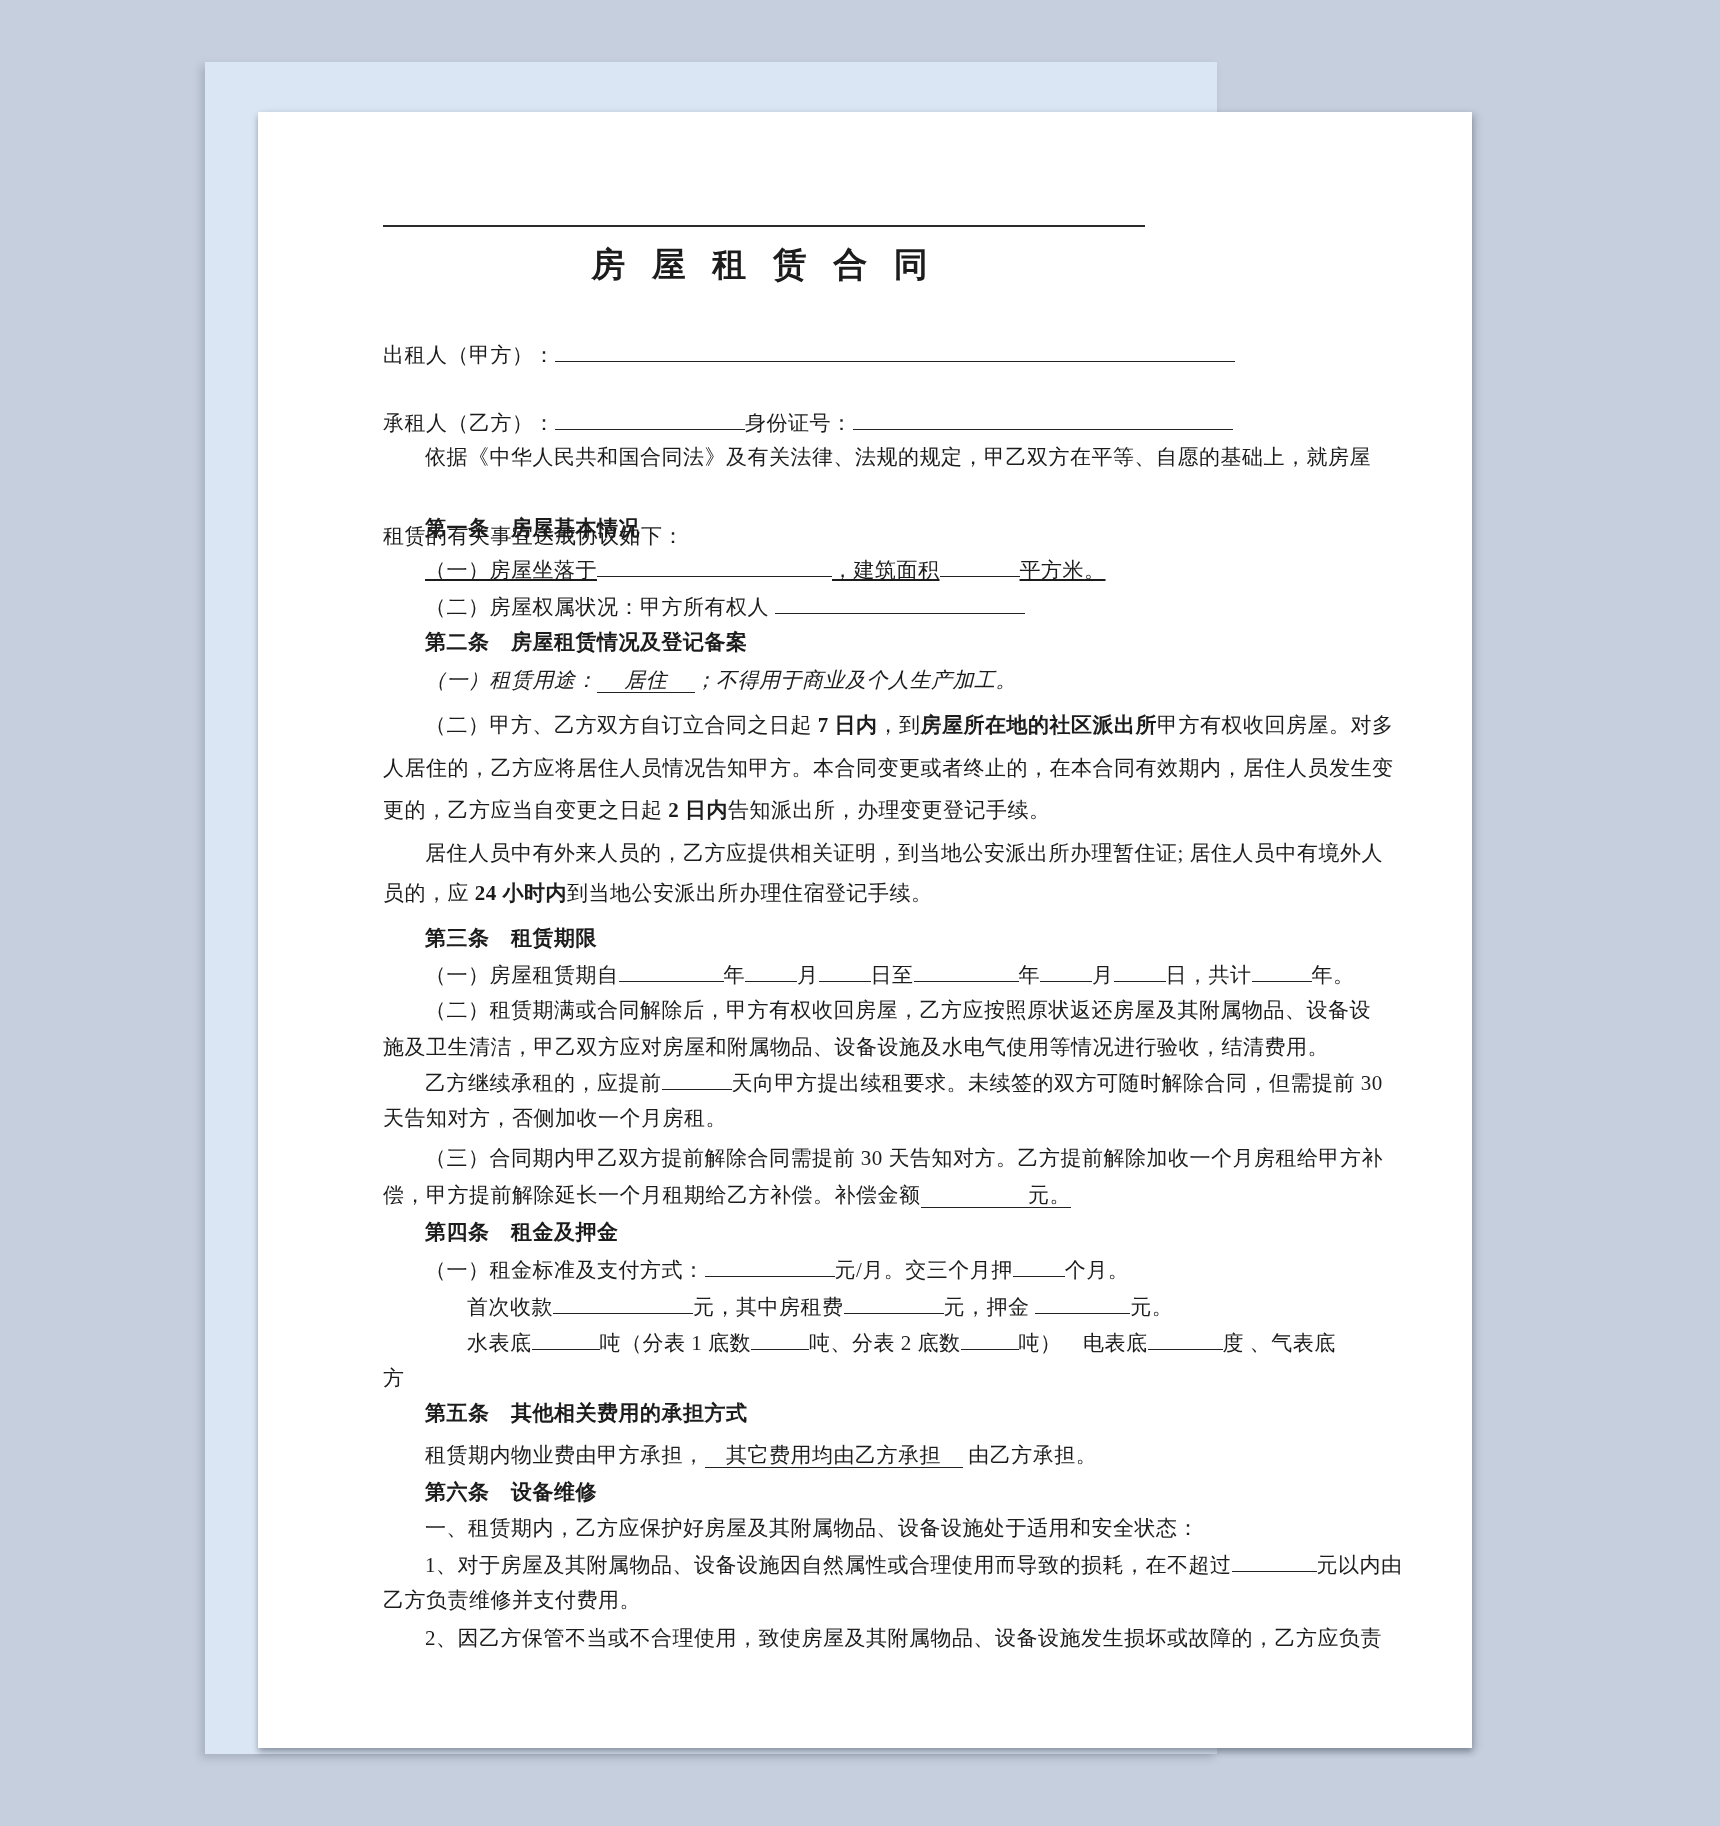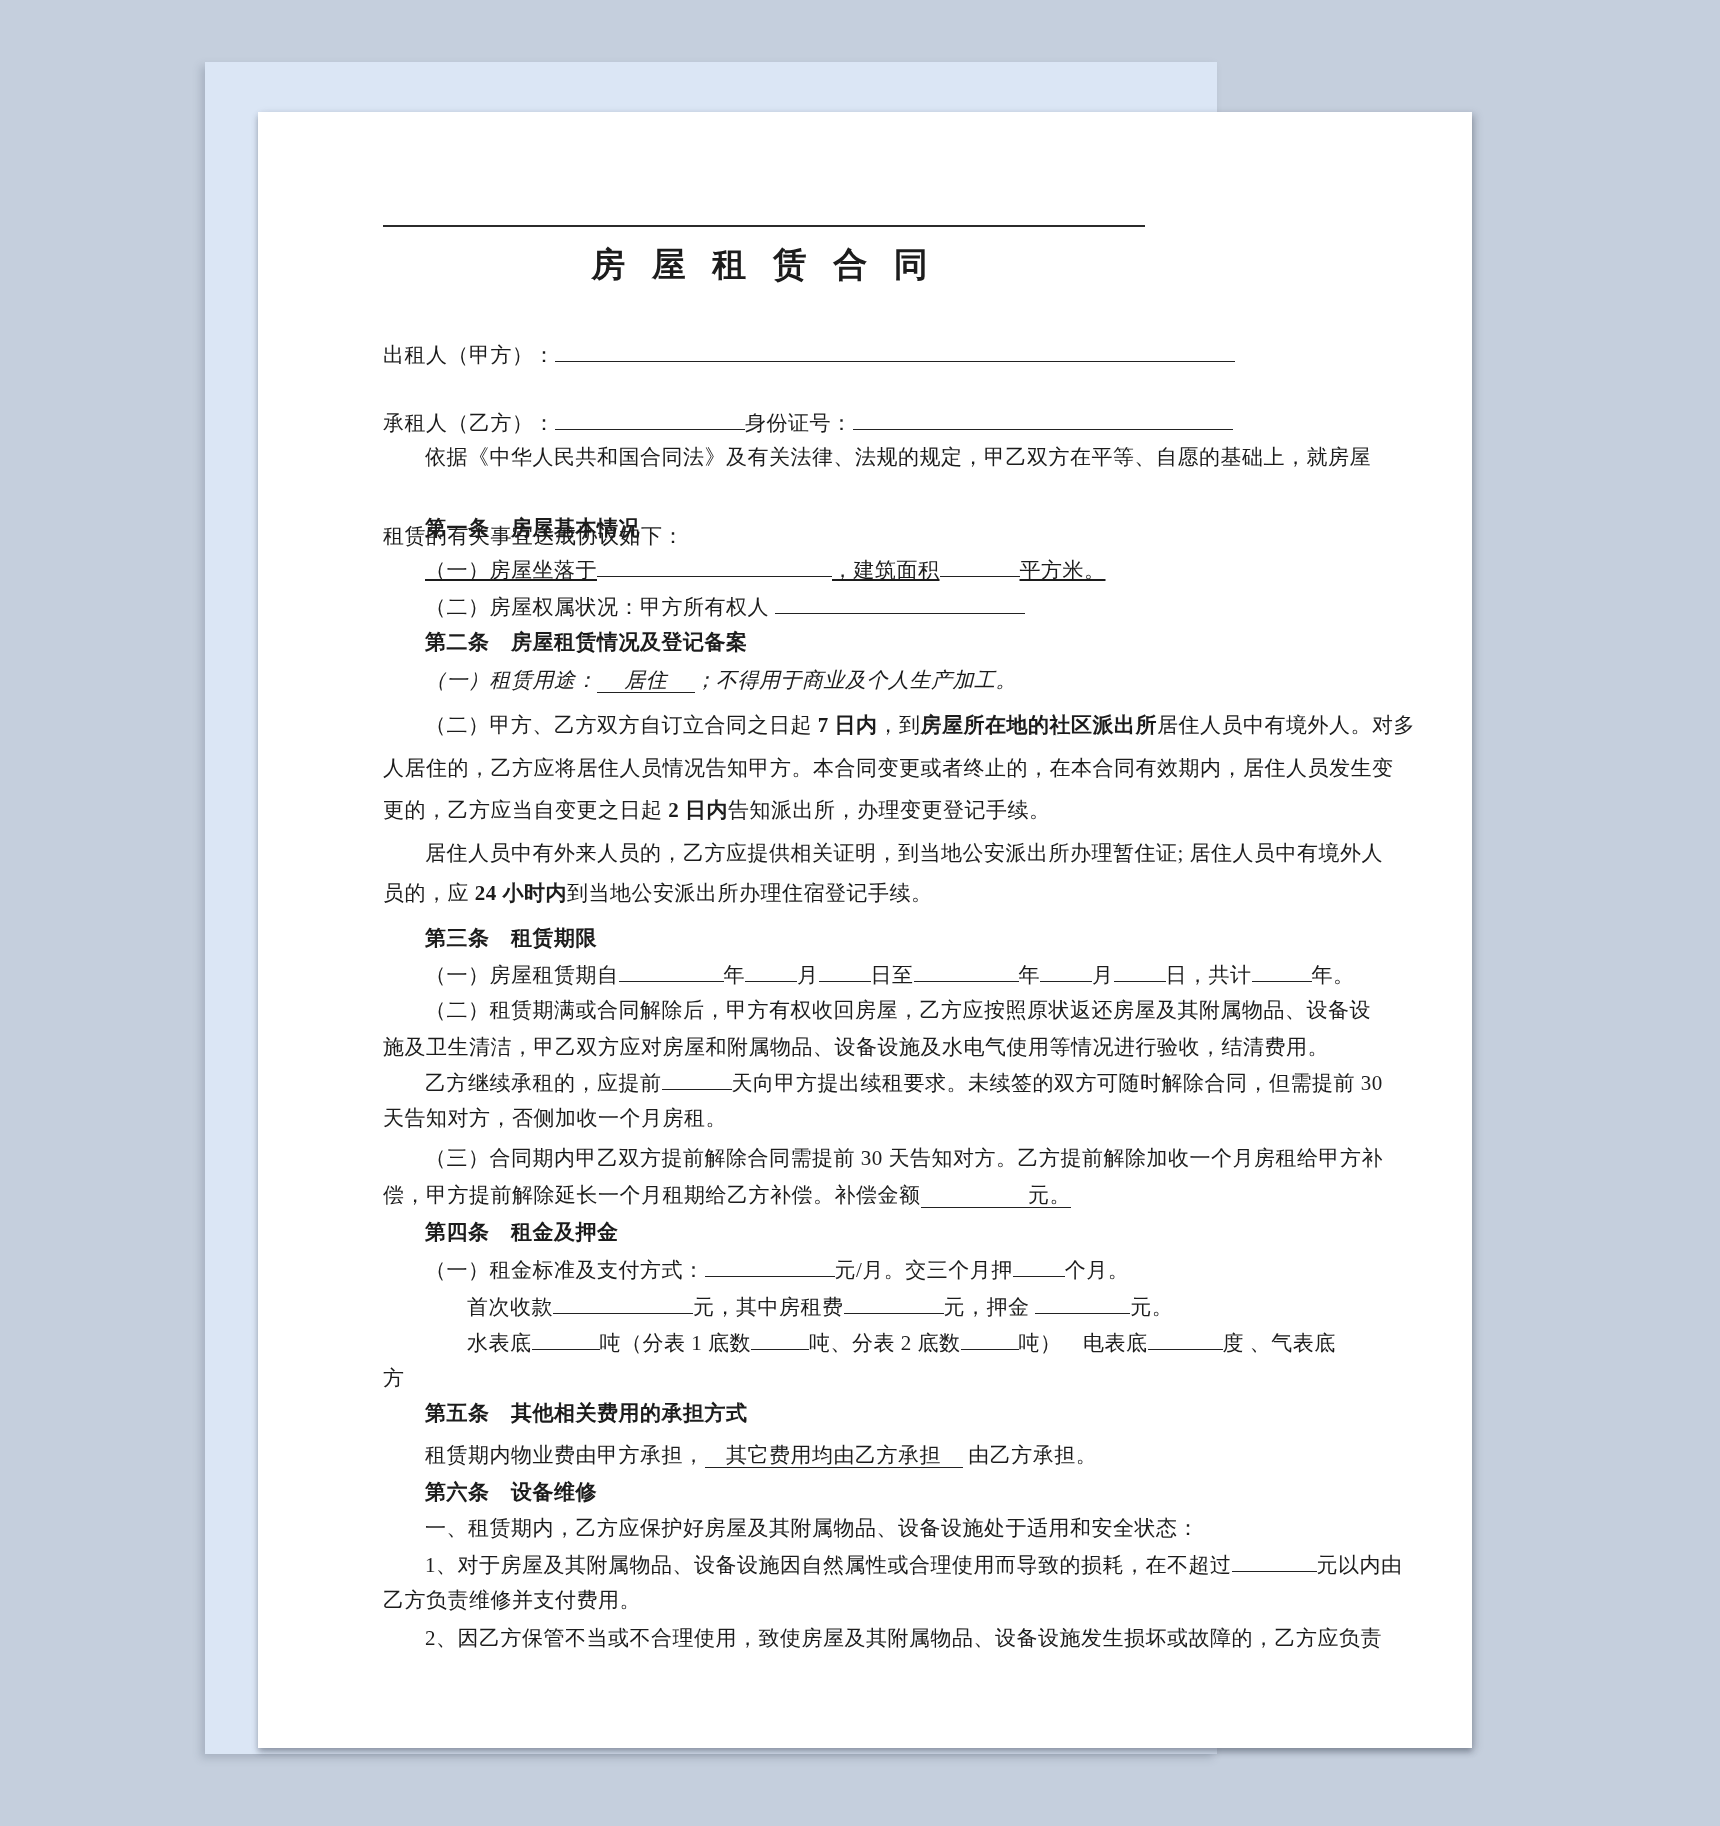--- a/index.html
+++ b/index.html
@@ -83,21 +83,21 @@
     <div class="doc-title">房 屋 租 赁 合 同</div>
   <div class="line" style="left: 125px; top: 228px;"><span>出租人（甲方）：</span><span class="blank" style="width: 680px;"></span></div>
       <div class="line" style="left: 125px; top: 296px;"><span>承租人（乙方）：</span><span class="blank" style="width: 190px;"></span><span>身份证号：</span><span class="blank" style="width: 380px;"></span></div>
       <div class="line" style="left: 167px; top: 330px;"><span>依据《中华人民共和国合同法》及有关法律、法规的规定，甲乙双方在平等、自愿的基础上，就房屋</span></div>
       <div class="line" style="left: 125px; top: 366px; margin-top: 43px;"><span>租赁的有关事宜达成协议如下：</span></div>
       <div class="line" style="left: 167px; top: 401px;"><span class="b">第一条　房屋基本情况</span></div>
       <div class="line" style="left: 167px; top: 443px; text-decoration: underline;"><span>（一）房屋坐落于</span><span class="blank" style="width: 235px;"></span><span>，建筑面积</span><span class="blank" style="width: 80px;"></span><span>平方米。</span></div>
       <div class="line" style="left: 167px; top: 480px;"><span>（二）房屋权属状况：甲方所有权人 </span><span class="blank" style="width: 250px;"></span></div>
       <div class="line" style="left: 167px; top: 515px;"><span class="b">第二条　房屋租赁情况及登记备案</span></div>
       <div class="line" style="left: 167px; top: 553px; font-style: italic;"><span>（一）租赁用途：</span><span class="u">　 居住 　</span><span>；不得用于商业及个人生产加工。</span></div>
-      <div class="line" style="left: 167px; top: 598px;"><span>（二）甲方、乙方双方自订立合同之日起 </span><span class="b">7 日内</span><span>，到</span><span class="b">房屋所在地的社区派出所</span><span>居住人员中有境外人。对多</span></div>
+      <div class="line" style="left: 167px; top: 598px;"><span>（二）甲方、乙方双方自订立合同之日起 </span><span class="b">7 日内</span><span>，到</span><span class="b">房屋所在地的社区派出所</span><span>甲方有权收回房屋。对多</span></div>
       <div class="line" style="left: 125px; top: 641px;"><span>人居住的，乙方应将居住人员情况告知甲方。本合同变更或者终止的，在本合同有效期内，居住人员发生变</span></div>
       <div class="line" style="left: 125px; top: 683px;"><span>更的，乙方应当自变更之日起 </span><span class="b">2 日内</span><span>告知派出所，办理变更登记手续。</span></div>
       <div class="line" style="left: 167px; top: 726px;"><span>居住人员中有外来人员的，乙方应提供相关证明，到当地公安派出所办理暂住证; 居住人员中有境外人</span></div>
       <div class="line" style="left: 125px; top: 766px;"><span>员的，应 </span><span class="b">24 小时内</span><span>到当地公安派出所办理住宿登记手续。</span></div>
       <div class="line" style="left: 167px; top: 811px;"><span class="b">第三条　租赁期限</span></div>
       <div class="line" style="left: 167px; top: 848px;"><span>（一）房屋租赁期自</span><span class="blank" style="width: 105px;"></span><span>年</span><span class="blank" style="width: 52px;"></span><span>月</span><span class="blank" style="width: 52px;"></span><span>日至</span><span class="blank" style="width: 105px;"></span><span>年</span><span class="blank" style="width: 52px;"></span><span>月</span><span class="blank" style="width: 52px;"></span><span>日，共计</span><span class="blank" style="width: 60px;"></span><span>年。</span></div>
       <div class="line" style="left: 125px; top: 920px;"><span>施及卫生清洁，甲乙双方应对房屋和附属物品、设备设施及水电气使用等情况进行验收，结清费用。</span></div>
       <div class="line" style="left: 167px; top: 883px;"><span>（二）租赁期满或合同解除后，甲方有权收回房屋，乙方应按照原状返还房屋及其附属物品、设备设</span></div>
       <div class="line" style="left: 167px; top: 956px;"><span>乙方继续承租的，应提前</span><span class="blank" style="width: 70px;"></span><span>天向甲方提出续租要求。未续签的双方可随时解除合同，但需提前 30</span></div>
       <div class="line" style="left: 125px; top: 991px;"><span>天告知对方，否侧加收一个月房租。</span></div>

